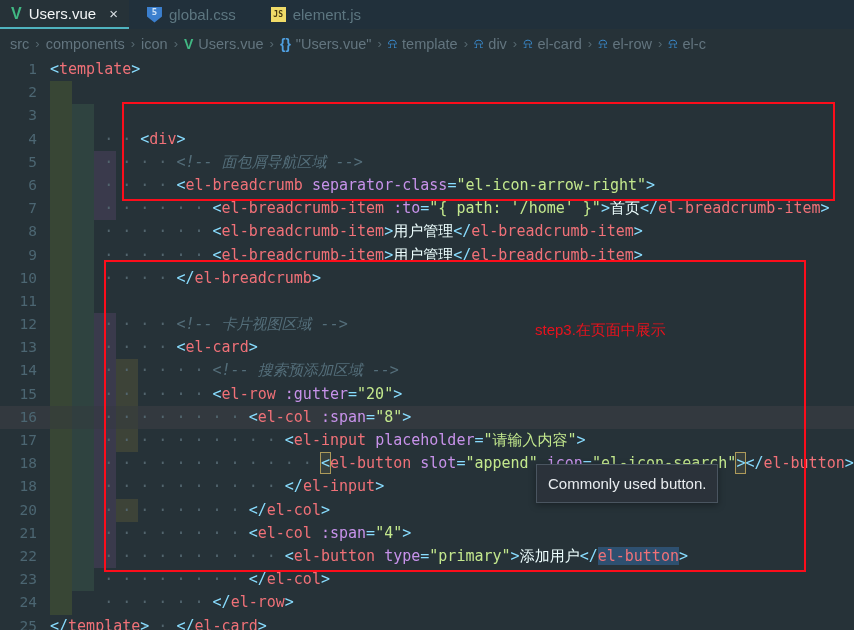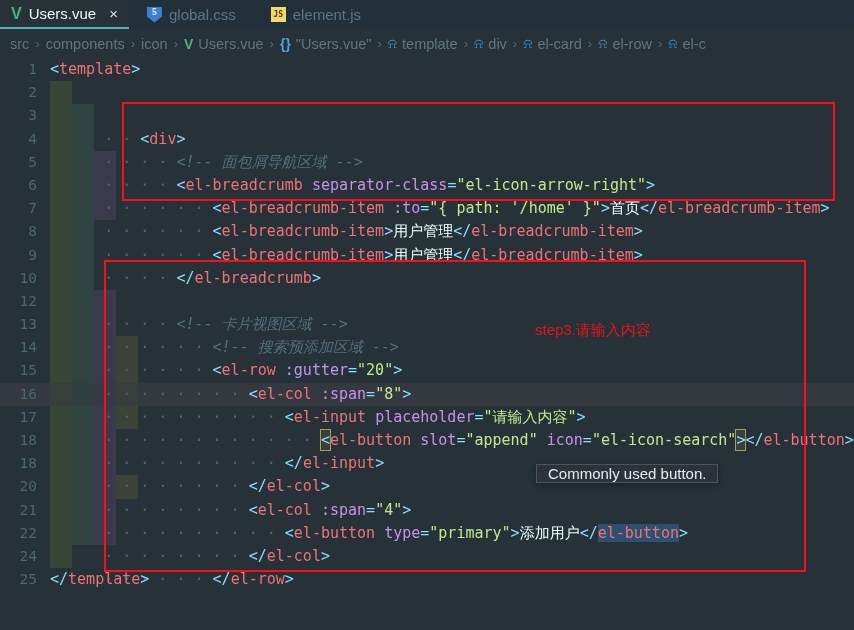--- a/index.html
+++ b/index.html
@@ -141,21 +141,21 @@
     z-index:31;
     white-space:nowrap;
   }
   .tooltip {
     position:absolute;
     background:#2b323a;
     border:1px solid #4a5560;
     color:#e8ecef;
     font-family:"Liberation Sans", sans-serif;
     font-size:15px;
-    padding: 0 11px;
+    padding: 10px 11px;
     z-index:40;
     white-space:nowrap;
     box-shadow: 0 2px 7px rgba(0,0,0,0.35);
   }
 </style>
 </head>
 <body>
 
 <div class="tabbar">
   <div class="tab active">
@@ -295,20 +295,27 @@
   </div>
 
   <div class="line">
     <span class="ln">10</span>
     <span class="code">
       <span class="ig ig1" style="left:0px"></span><span class="ig ig2" style="left:22px"></span>
       <span class="txt"><span class="dots">·&nbsp;·&nbsp;·&nbsp;·&nbsp;</span><span class="t-com">&lt;!-- 卡片视图区域 --&gt;</span></span>
     </span>
   </div>
 
+  <div class="line">
+    <span class="ln">11</span>
+    <span class="code">
+      <span class="ig ig1" style="left:0px"></span><span class="ig ig2" style="left:22px"></span>
+      <span class="txt"><span class="dots">·&nbsp;·&nbsp;·&nbsp;·&nbsp;</span><span class="t-brk">&lt;</span><span class="t-tag">el-card</span><span class="t-brk">&gt;</span></span>
+    </span>
+  </div>
 
   <div class="line">
     <span class="ln">12</span>
     <span class="code">
       <span class="ig ig1" style="left:0px"></span><span class="ig ig2" style="left:22px"></span><span class="ig ig3" style="left:44px"></span>
       <span class="txt"><span class="dots">·&nbsp;·&nbsp;·&nbsp;·&nbsp;·&nbsp;·&nbsp;</span><span class="t-com">&lt;!-- 搜索预添加区域 --&gt;</span></span>
     </span>
   </div>
 
   <div class="line">
@@ -384,35 +391,42 @@
   </div>
 
   <div class="line">
     <span class="ln">22</span>
     <span class="code">
       <span class="ig ig1" style="left:0px"></span><span class="ig ig2" style="left:22px"></span><span class="ig ig3" style="left:44px"></span>
       <span class="txt"><span class="dots">·&nbsp;·&nbsp;·&nbsp;·&nbsp;·&nbsp;·&nbsp;</span><span class="t-brk">&lt;/</span><span class="t-tag">el-row</span><span class="t-brk">&gt;</span></span>
     </span>
   </div>
 
+  <div class="line">
+    <span class="ln">23</span>
+    <span class="code">
+      <span class="ig ig1" style="left:0px"></span><span class="ig ig2" style="left:22px"></span>
+      <span class="txt"><span class="dots">·&nbsp;·&nbsp;·&nbsp;·&nbsp;</span><span class="t-brk">&lt;/</span><span class="t-tag">el-card</span><span class="t-brk">&gt;</span></span>
+    </span>
+  </div>
 
   <div class="line">
     <span class="ln">24</span>
     <span class="code">
       <span class="ig ig1" style="left:0px"></span>
       
     </span>
   </div>
 
   <div class="line">
     <span class="ln">25</span>
     <span class="code"><span class="txt"><span class="t-brk">&lt;/</span><span class="t-tag">template</span><span class="t-brk">&gt;</span></span></span>
   </div>
 
 </div>
 
   <div class="redbox" style="left:122px; top:44px; width:713px; height:99px;"></div>
   <div class="redbox" style="left:104px; top:202px; width:702px; height:312px;"></div>
 
-  <div class="annot" style="left:535px; top:263px;">step3.请输入内容</div>
+  <div class="annot" style="left:535px; top:263px;">step3.在页面中展示</div>
 
   <div class="tooltip" style="left:536px; top:406px;">Commonly used button.</div>
 </div>
 
 </body></html>

